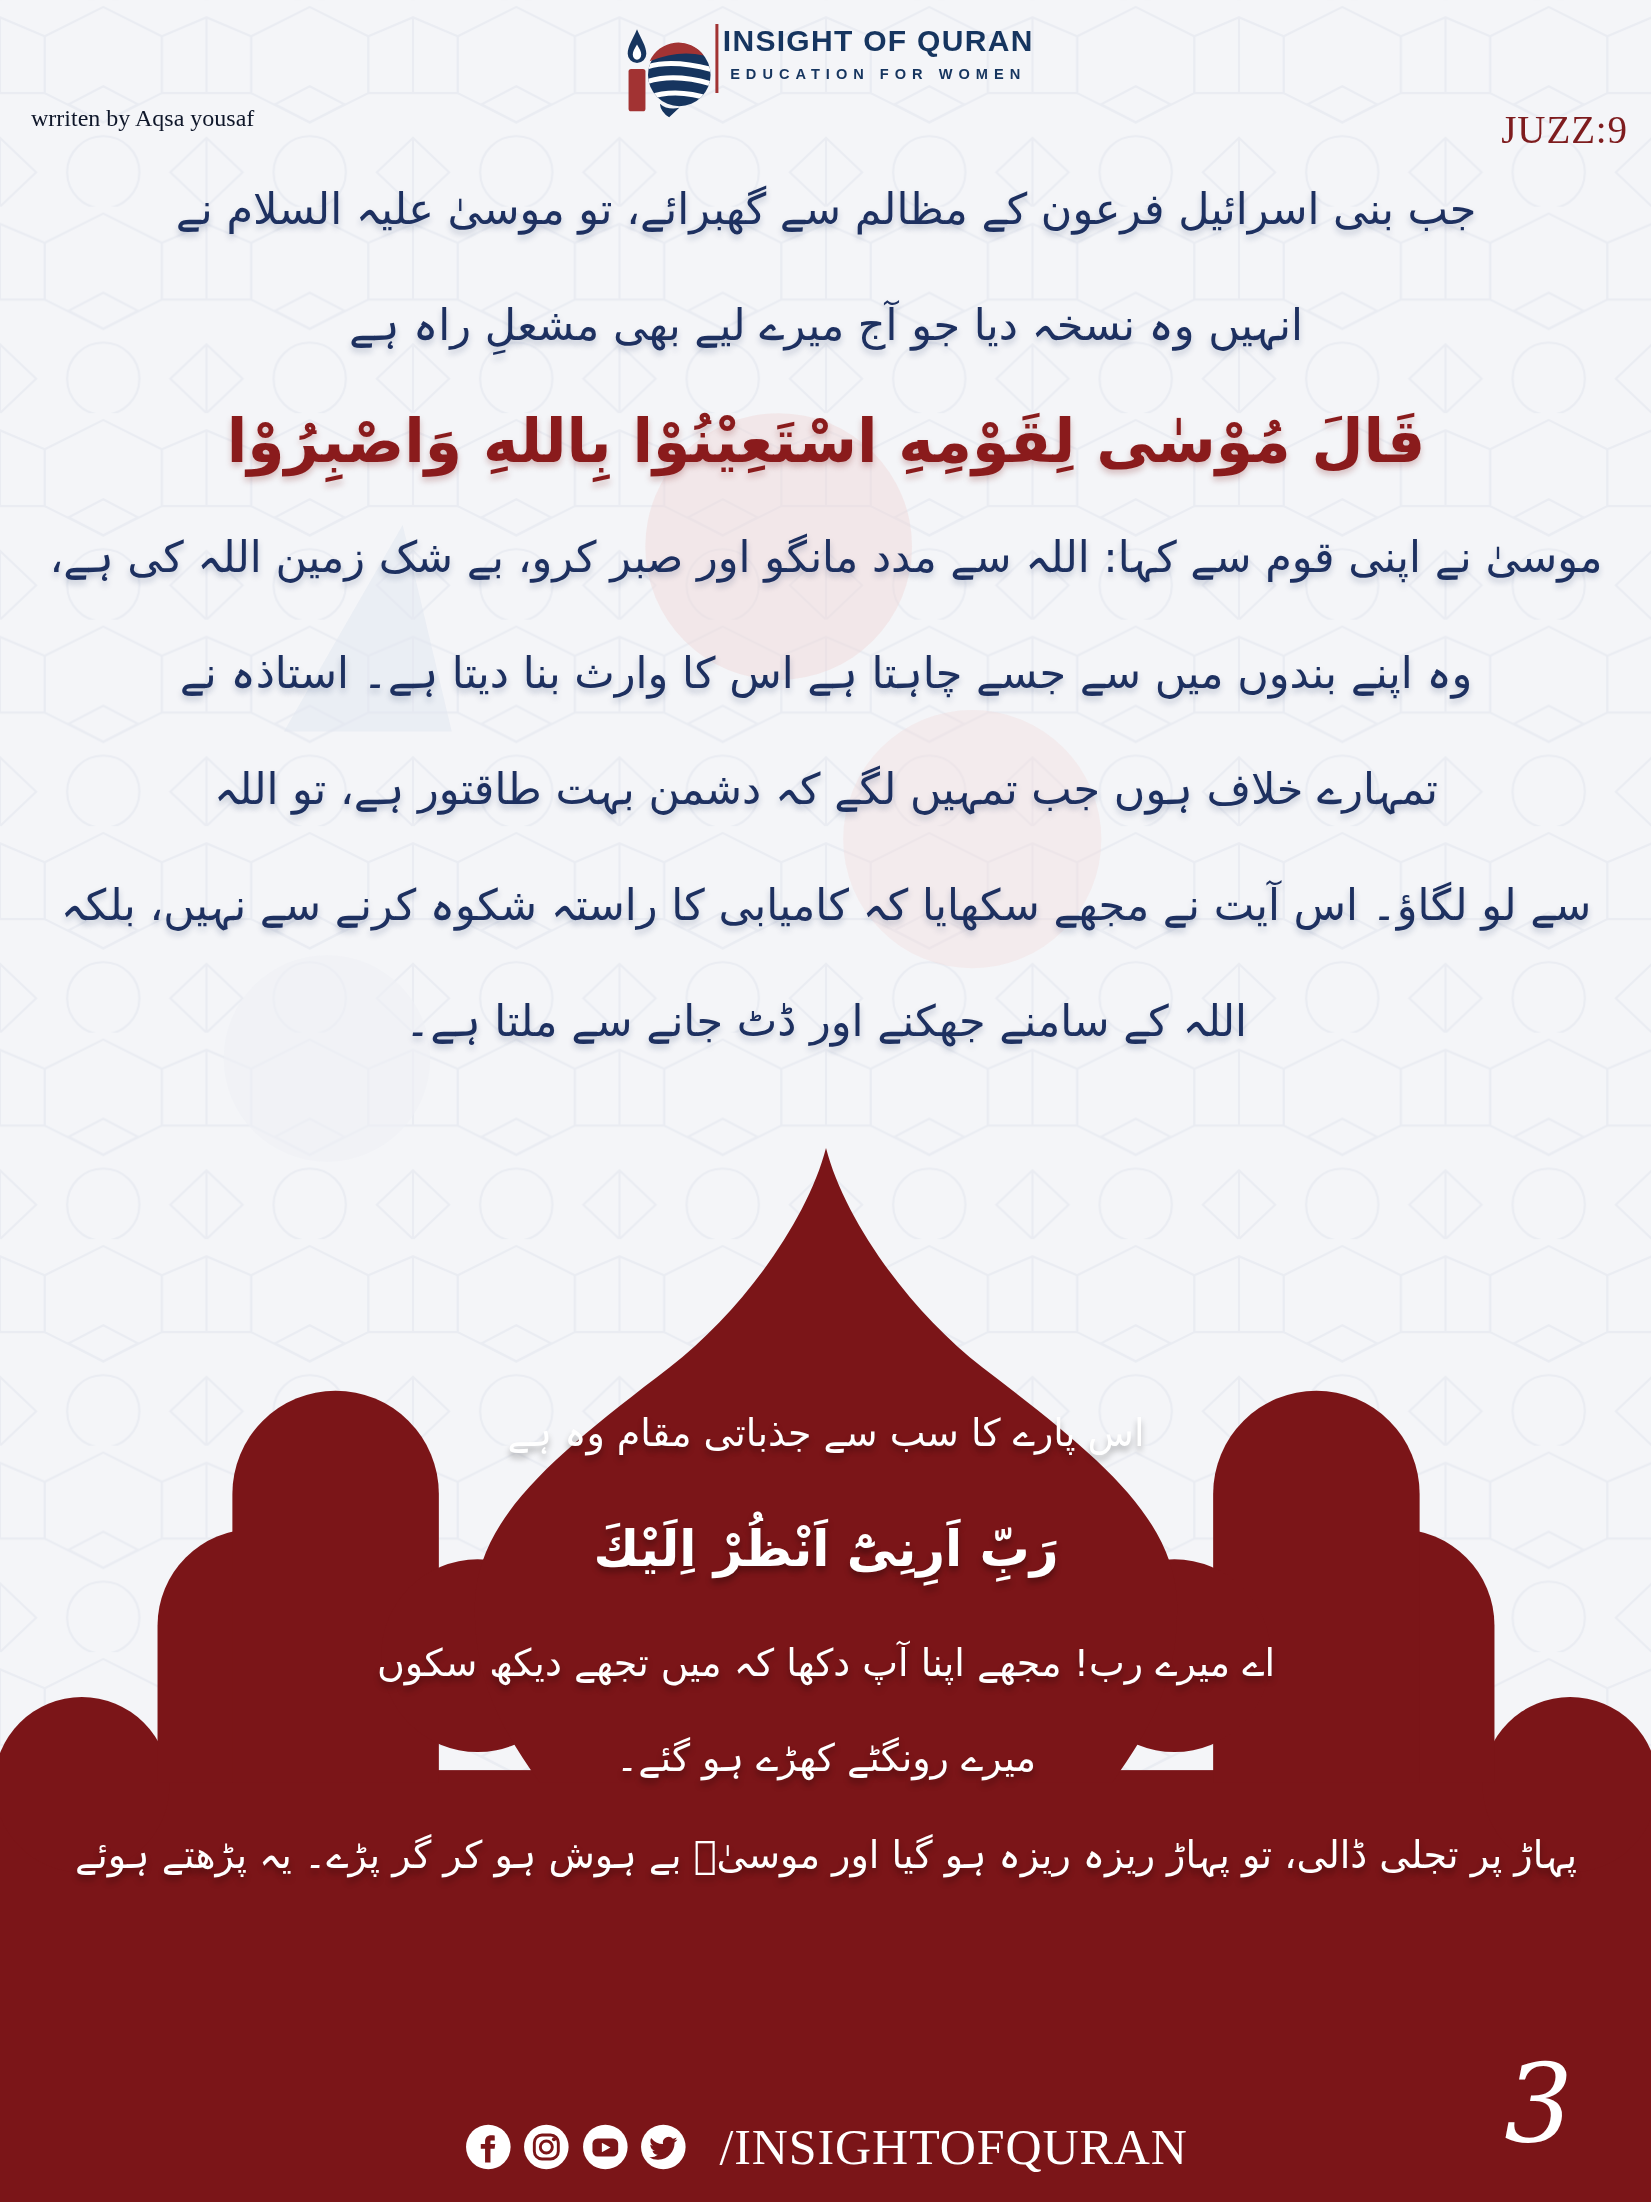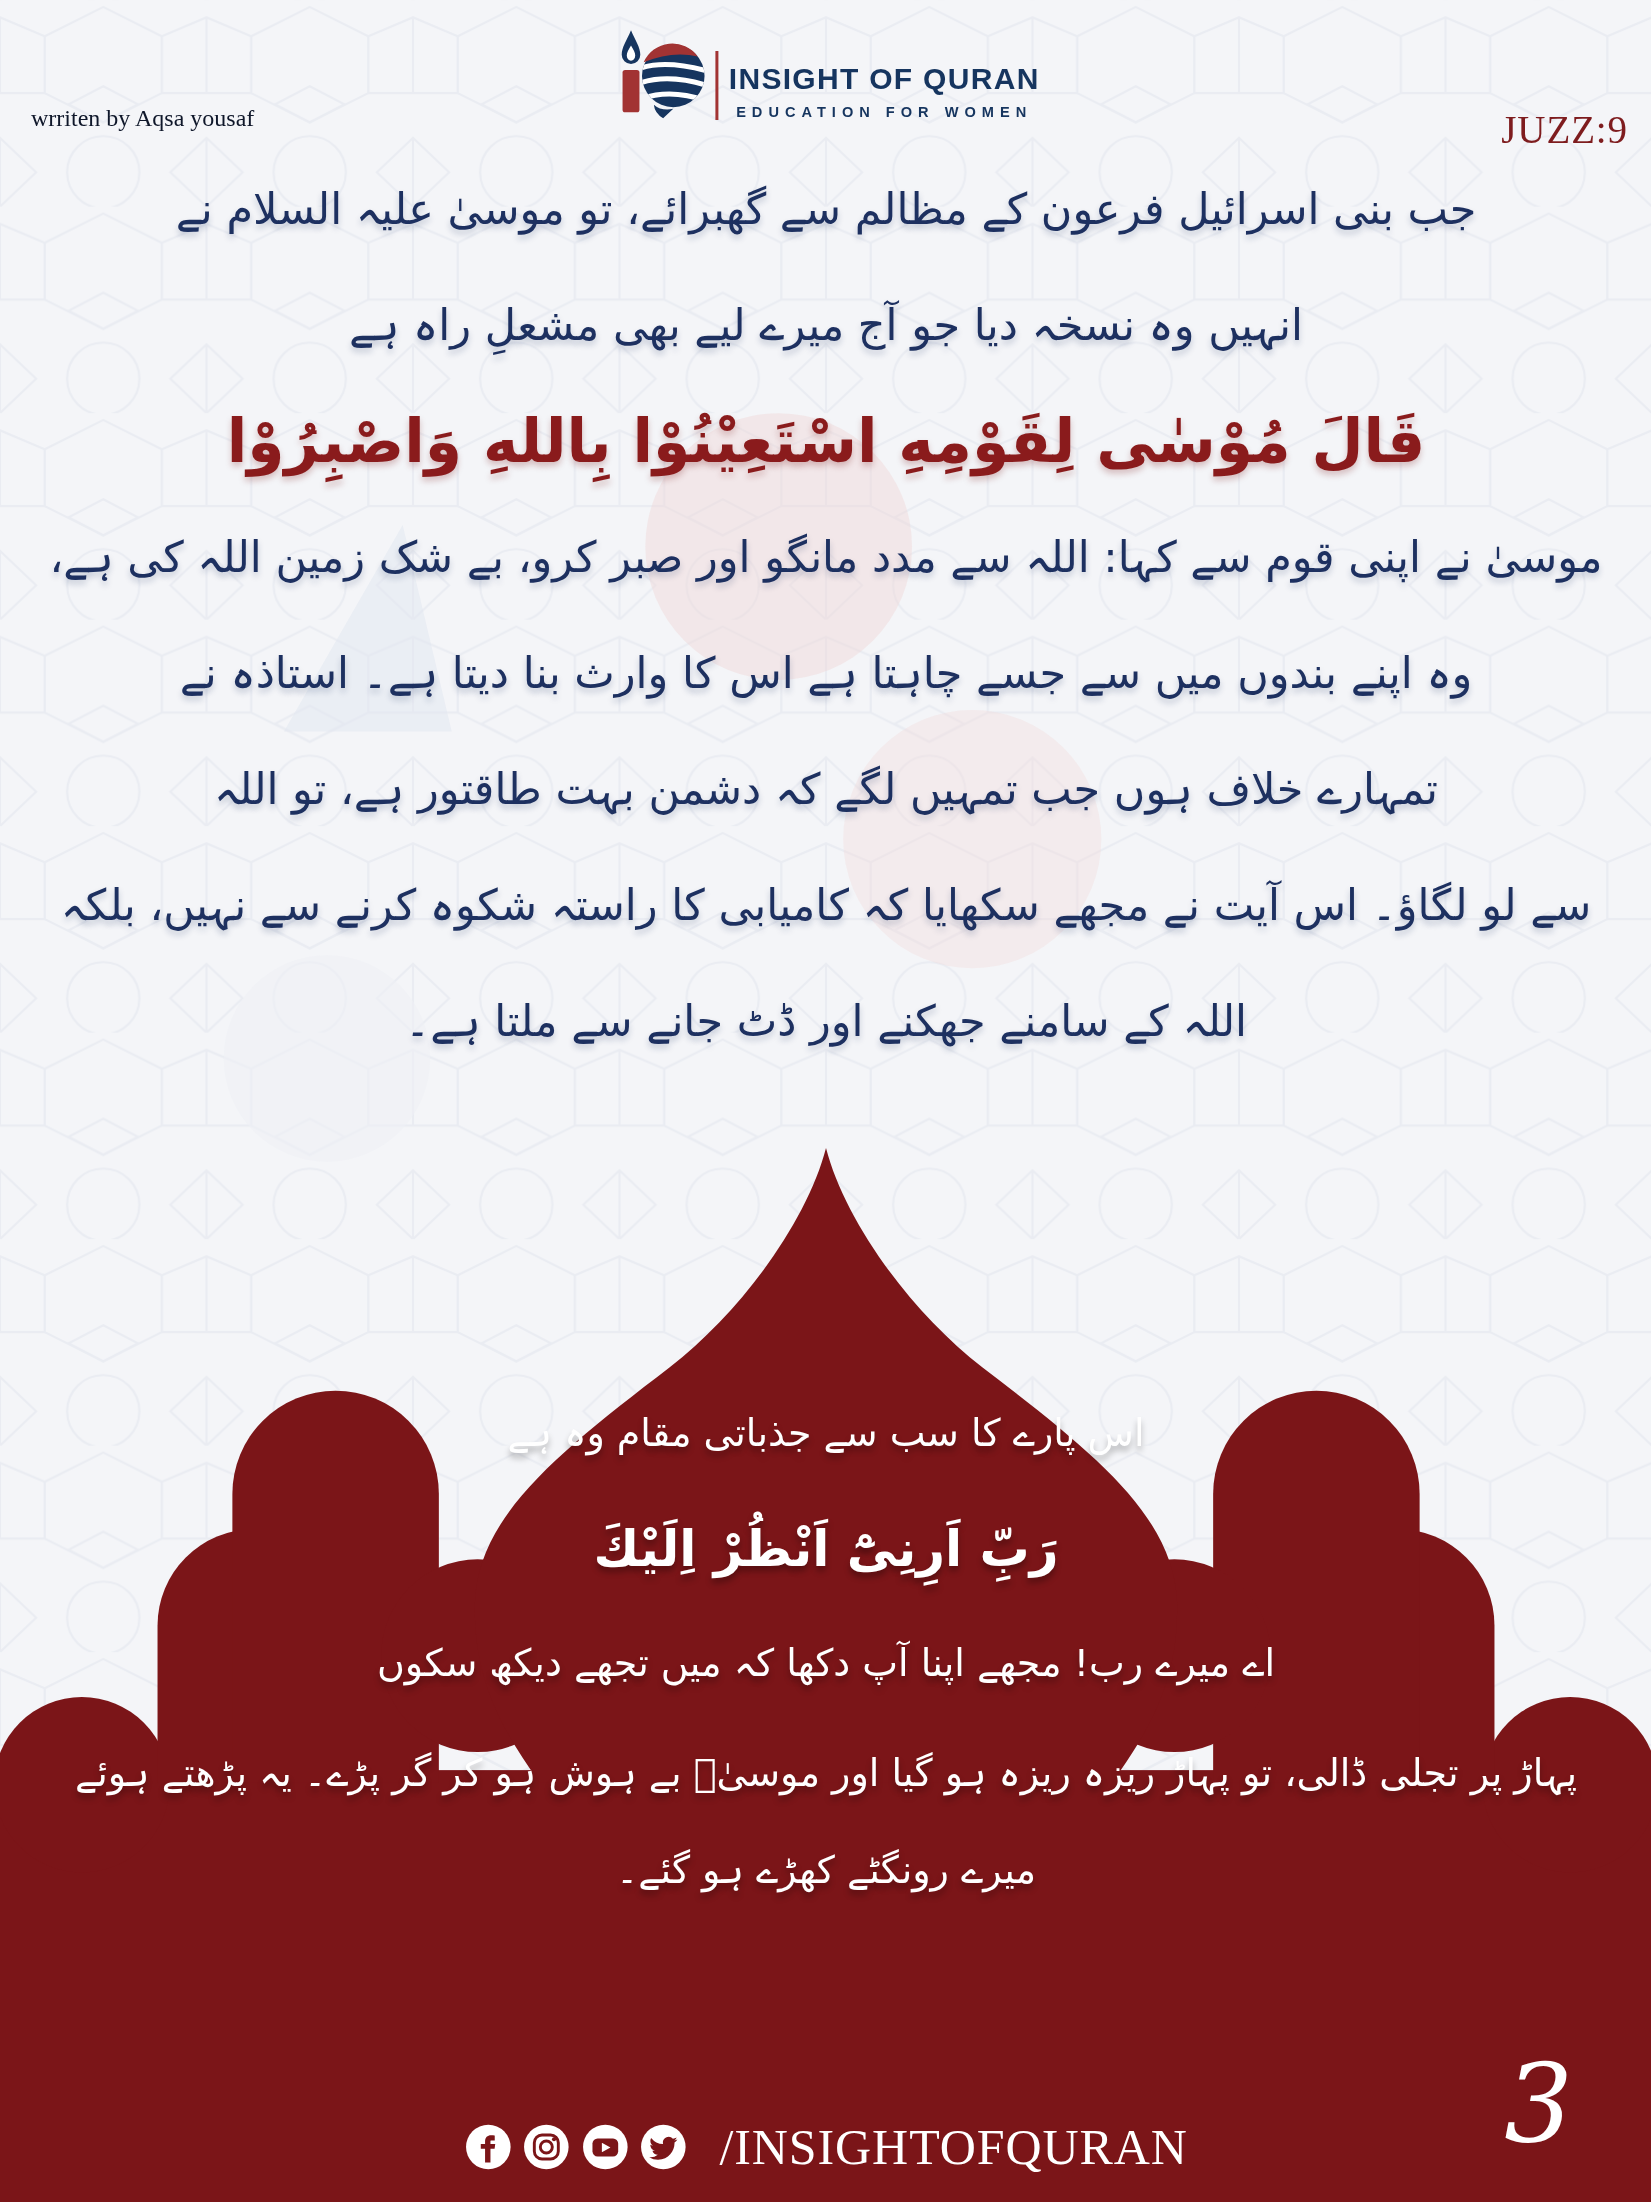--- a/index.html
+++ b/index.html
@@ -15,21 +15,21 @@
   .written-by{
     position:absolute;left:31px;top:105px;
     font-family:"Liberation Serif",serif;font-size:24px;color:#0f172a;
   }
   .juzz{
     position:absolute;right:24px;top:107px;
     font-family:"Liberation Serif",serif;font-size:39px;color:#7e1c1e;letter-spacing:0.9px;
   }
   .logo{
     position:absolute;left:50%;top:24px;transform:translateX(-50%);
-    display:flex;align-items:flex-end;gap:10px;height:96px;
+    display:flex;align-items:flex-start;gap:4px;height:96px;
   }
   .logo-divider{width:3.4px;height:69px;background:#a23333;}
   .logo-text{display:flex;flex-direction:column;align-items:center;}
   .logo-title{
     font-family:"Liberation Sans",sans-serif;font-weight:bold;
     font-size:30px;color:#16355f;letter-spacing:1.3px;white-space:nowrap;
   }
   .logo-subtitle{
     font-family:"Liberation Sans",sans-serif;font-weight:bold;
     font-size:14.6px;color:#16355f;letter-spacing:6px;margin-top:7.7px;white-space:nowrap;
@@ -188,25 +188,25 @@
 <div class="dome-text" dir="rtl">
   <div class="d-row" style="height:112px">
       <span class="d-line">اس پارے کا سب سے جذباتی مقام وہ ہے</span>
     </div>
   <div class="d-row" style="height:120px">
       <span class="d-verse">رَبِّ اَرِنِیْٓ اَنْظُرْ اِلَیْكَ</span>
     </div>
   <div class="d-row" style="height:108px">
       <span class="d-line">اے میرے رب! مجھے اپنا آپ دکھا کہ میں تجھے دیکھ سکوں</span>
     </div>
+  <div class="d-row" style="height:82px">
+      <span class="d-line">میرے رونگٹے کھڑے ہو گئے۔</span>
+    </div>
   <div class="d-row" style="height:112px">
       <span class="d-line">پہاڑ پر تجلی ڈالی، تو پہاڑ ریزہ ریزہ ہو گیا اور موسیٰؑ بے ہوش ہو کر گر پڑے۔ یہ پڑھتے ہوئے</span>
-    </div>
-  <div class="d-row" style="height:82px">
-      <span class="d-line">میرے رونگٹے کھڑے ہو گئے۔</span>
     </div>
 </div>
 
 <div class="social-bar">
   <svg width="48" height="48" viewBox="0 0 56 56">
     <circle cx="28" cy="28" r="26" fill="#ffffff"></circle>
     <path fill="#7b1518" d="M31 20.5h4.5v-6c-.8-.1-2.5-.3-4.4-.3-4.1 0-6.9 2.5-6.9 7.1v3.2h-5v5.5h5V46h6.3V30h4.8l.8-5.5h-5.6v-2.7c0-1.4.5-1.3.5-1.3Z"></path>
   </svg>
   <svg width="48" height="48" viewBox="0 0 56 56">
     <circle cx="28" cy="28" r="26" fill="#ffffff"></circle>

